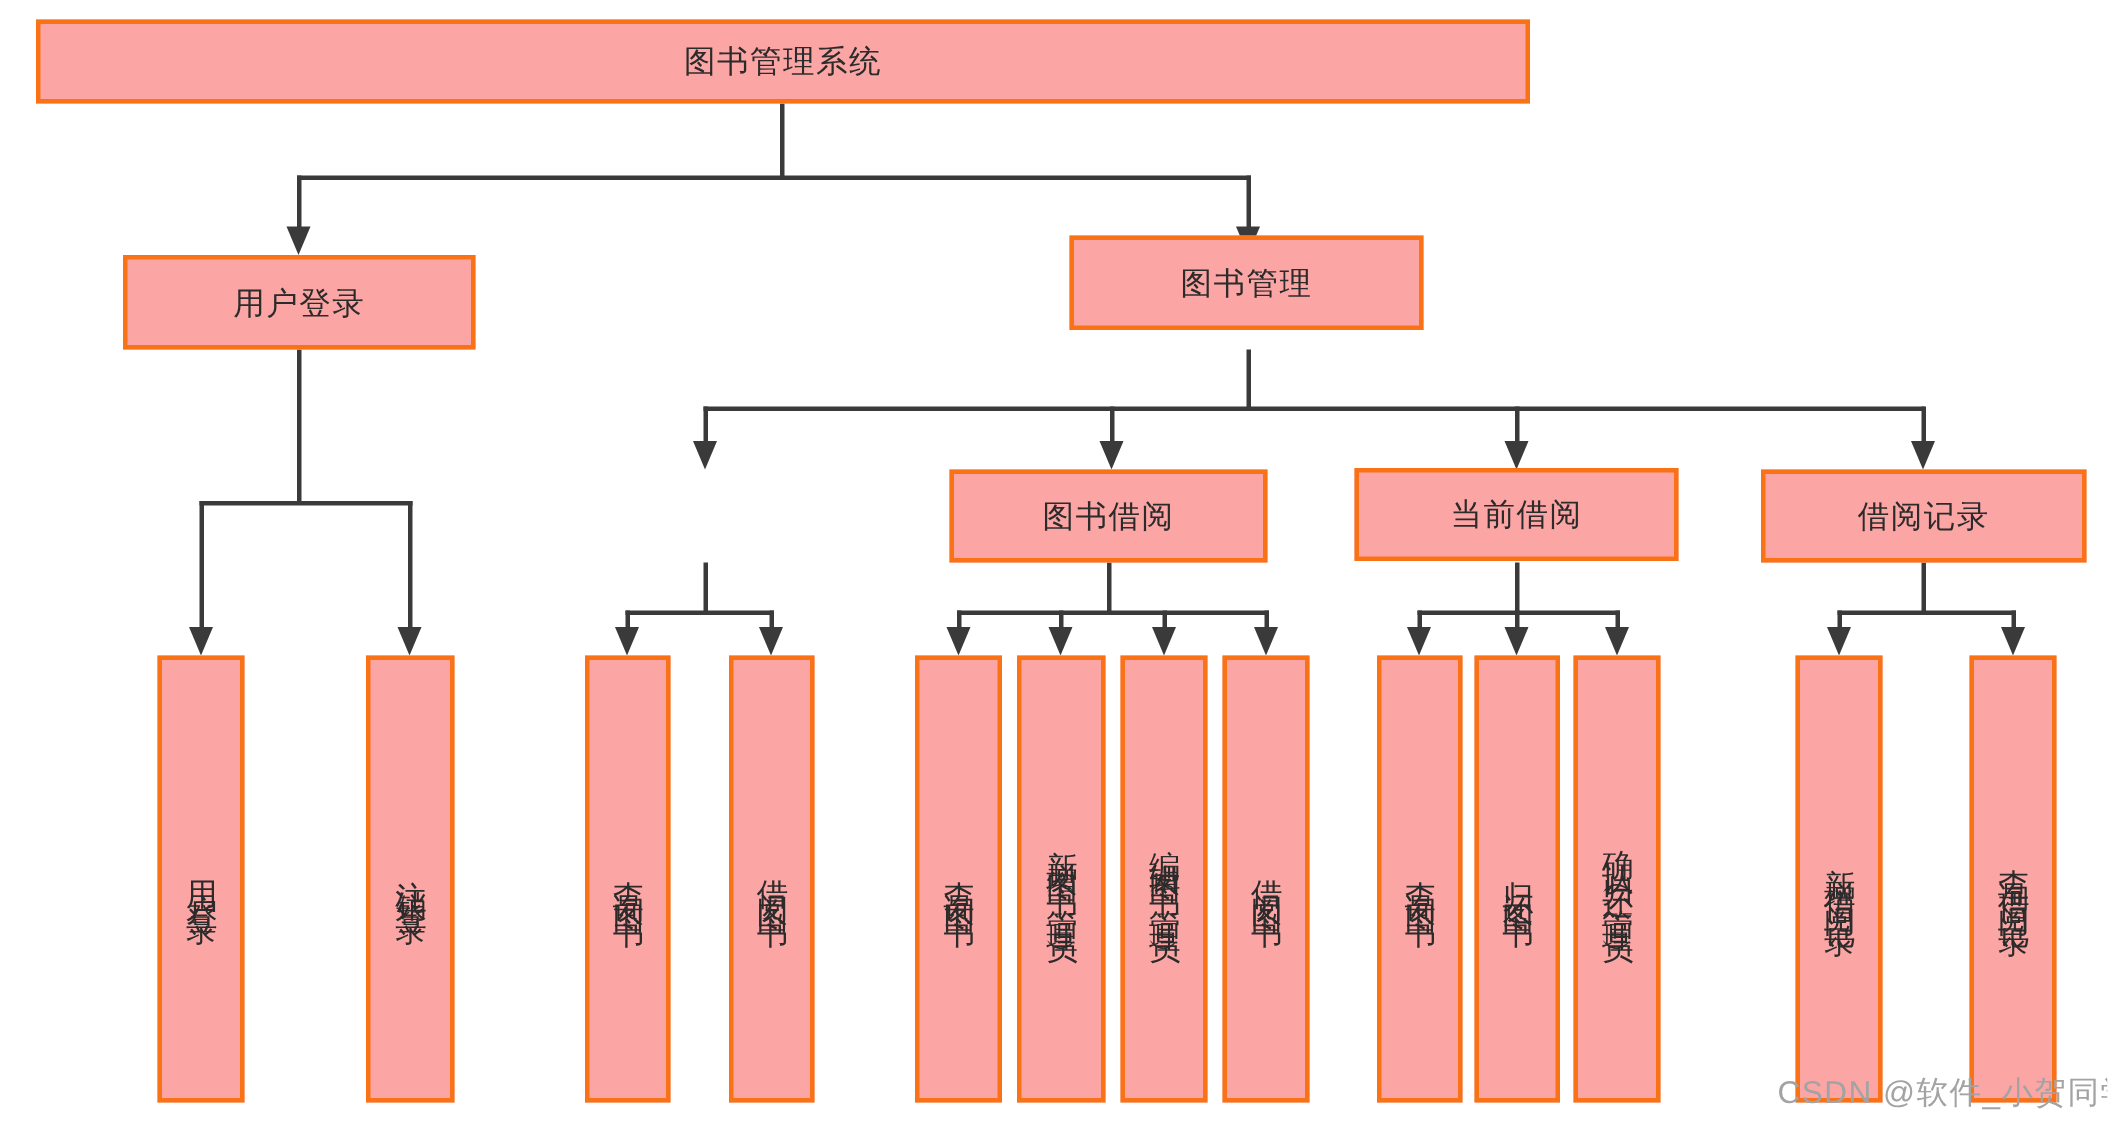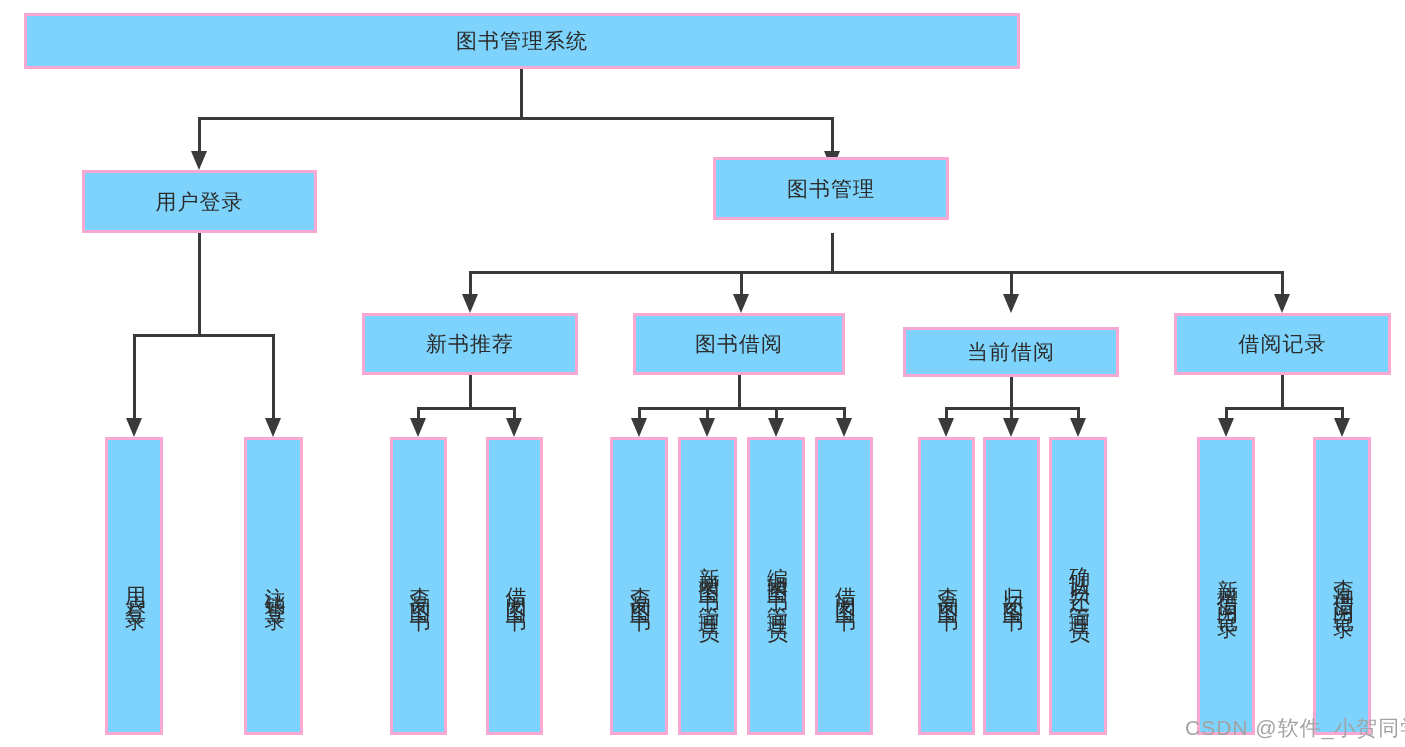--- a/index.html
+++ b/index.html
@@ -1,23 +1,23 @@
 <!DOCTYPE html>
 <html><head>
 <meta charset="utf-8">
 <style>
   html,body{margin:0;padding:0;background:#ffffff;}
   .canvas{
     position:relative;width:1405px;height:747px;background:#ffffff;overflow:hidden;
     font-family:"Liberation Sans","DejaVu Sans",sans-serif;color:#2b2b2b;
   }
   .node{
-    position:absolute;background:#7dd3fc;border:3px solid #f9a8d4;
+    position:absolute;background:#fca5a5;border:3px solid #f97316;
     display:flex;align-items:center;justify-content:center;
-    font-size:21px;letter-spacing:1px;box-sizing:border-box;font-family:Liberation Mono, monospace;
+    font-size:21px;letter-spacing:1px;box-sizing:border-box;
   }
   .vtext{
     writing-mode:vertical-rl;text-orientation:mixed;
     letter-spacing:8px;line-height:1;font-size:21px;
   }
   .vline{position:absolute;width:3px;background:#3a3a3a;}
   .hline{position:absolute;height:3px;background:#3a3a3a;}
   .arrow{
     position:absolute;width:0;height:0;
     border-left:8px solid transparent;border-right:8px solid transparent;
@@ -91,25 +91,24 @@
   <div class="arrow" style="left:1218px;top:418px;"></div>
   <div class="vline" style="left:1341px;top:407px;height:12px;"></div>
   <div class="arrow" style="left:1334px;top:418px;"></div>
 
   <div class="node" style="left:24px;top:13px;width:996px;height:56px;">图书管理系统</div>
 
   <div class="node" style="left:82px;top:170px;width:235px;height:63px;">用户登录</div>
 
   <div class="node" style="left:713px;top:157px;width:236px;height:63px;">图书管理</div>
 
-  <div class="node" style="left:362px;top:313px;width:216px;height:62px;">新书推荐</div>
 
   <div class="node" style="left:633px;top:313px;width:212px;height:62px;">图书借阅</div>
 
-  <div class="node" style="left:903px;top:327px;width:216px;height:50px;">当前借阅</div>
+  <div class="node" style="left:903px;top:312px;width:216px;height:62px;">当前借阅</div>
 
   <div class="node" style="left:1174px;top:313px;width:217px;height:62px;">借阅记录</div>
 
   <div class="node" style="left:105px;top:437px;width:58px;height:298px;">
     <span class="vtext">用户登录</span>
   </div>
   <div class="node" style="left:244px;top:437px;width:59px;height:298px;">
     <span class="vtext">注销登录</span>
   </div>
 

